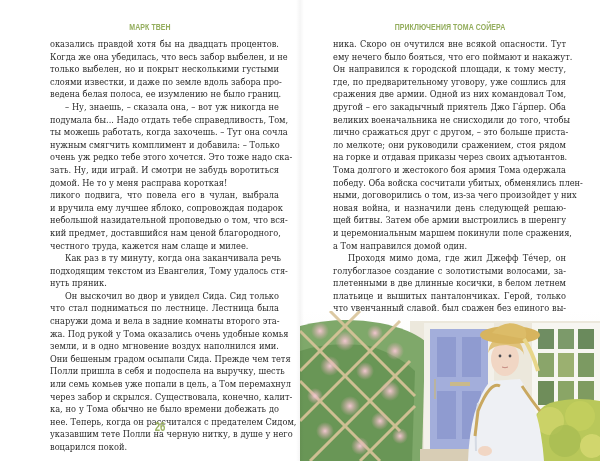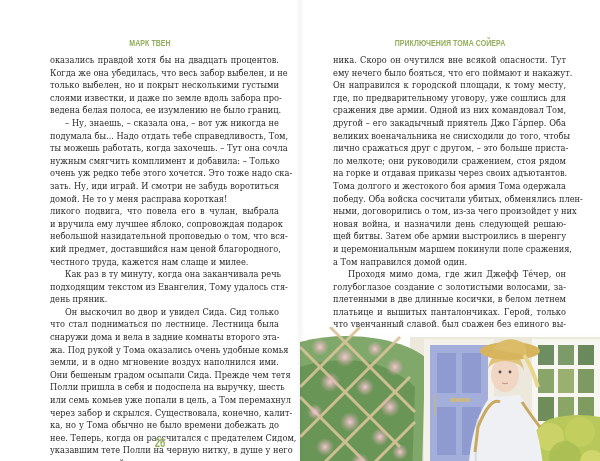--- a/index.html
+++ b/index.html
@@ -1,21 +1,21 @@
 <!DOCTYPE html>
 <html><head>
 <meta charset="utf-8">
 <style>
   html, body { margin: 0; padding: 0; }
   body {
     width: 600px; height: 461px; overflow: hidden; background: #ffffff;
     position: relative;
     font-family: "DejaVu Serif", "Liberation Serif", serif;
   }
-  .page { position: absolute; top: 16px; height: 340px; background: #fff; }
+  .page { position: absolute; top: 0; height: 340px; background: #fff; }
   .page-left { left: 0; width: 300px; }
   .page-right { left: 300px; width: 300px; }
   .spine {
     position: absolute; left: 296px; top: 0; width: 8px; height: 461px;
     background: linear-gradient(to right, rgba(0,0,0,0) 0%, rgba(0,0,0,0.04) 50%, rgba(0,0,0,0) 100%);
   }
   .running-head {
     position: absolute; top: 22px; left: 0; right: 0; text-align: center;
     font-family: "Liberation Sans Narrow", "Liberation Sans", sans-serif;
     font-size: 8.5px; font-weight: bold; letter-spacing: 0.1px;
@@ -59,21 +59,21 @@
       <span class="line">очень уж редко тебе этого хочется. Это тоже надо ска-</span>
       <span class="line">зать. Ну, иди играй. И смотри не забудь воротиться</span>
       <span class="line last">домой. Не то у меня расправа короткая!</span>
       <span class="line">ликого подвига, что повела его в чулан, выбрала</span>
       <span class="line">и вручила ему лучшее яблоко, сопровождая подарок</span>
       <span class="line">небольшой назидательной проповедью о том, что вся-</span>
       <span class="line">кий предмет, доставшийся нам ценой благородного,</span>
       <span class="line last">честного труда, кажется нам слаще и милее.</span>
       <span class="line indent">Как раз в ту минуту, когда она заканчивала речь</span>
       <span class="line">подходящим текстом из Евангелия, Тому удалось стя-</span>
-      <span class="line last">день пряник.</span>
+      <span class="line last">нуть пряник.</span>
       <span class="line indent">Он выскочил во двор и увидел Сида. Сид только</span>
       <span class="line">что стал подниматься по лестнице. Лестница была</span>
       <span class="line">снаружи дома и вела в задние комнаты второго эта-</span>
       <span class="line">жа. Под рукой у Тома оказались очень удобные комья</span>
       <span class="line">земли, и в одно мгновение воздух наполнился ими.</span>
       <span class="line">Они бешеным градом осыпали Сида. Прежде чем тетя</span>
       <span class="line">Полли пришла в себя и подоспела на выручку, шесть</span>
       <span class="line">или семь комьев уже попали в цель, а Том перемахнул</span>
       <span class="line">через забор и скрылся. Существовала, конечно, калит-</span>
       <span class="line">ка, но у Тома обычно не было времени добежать до</span>

